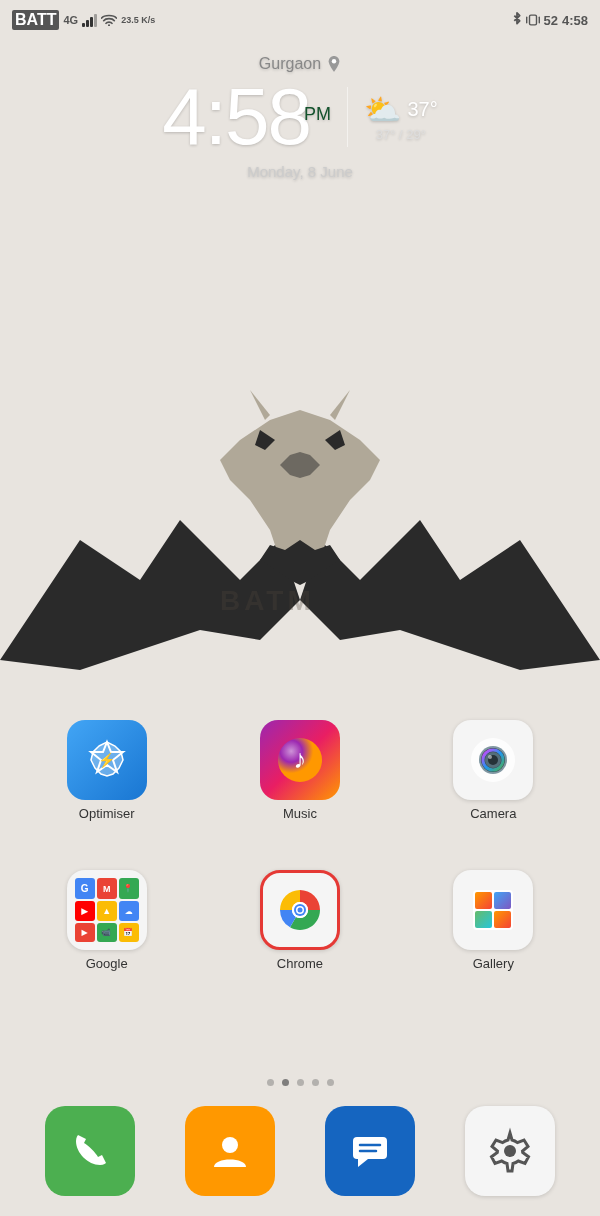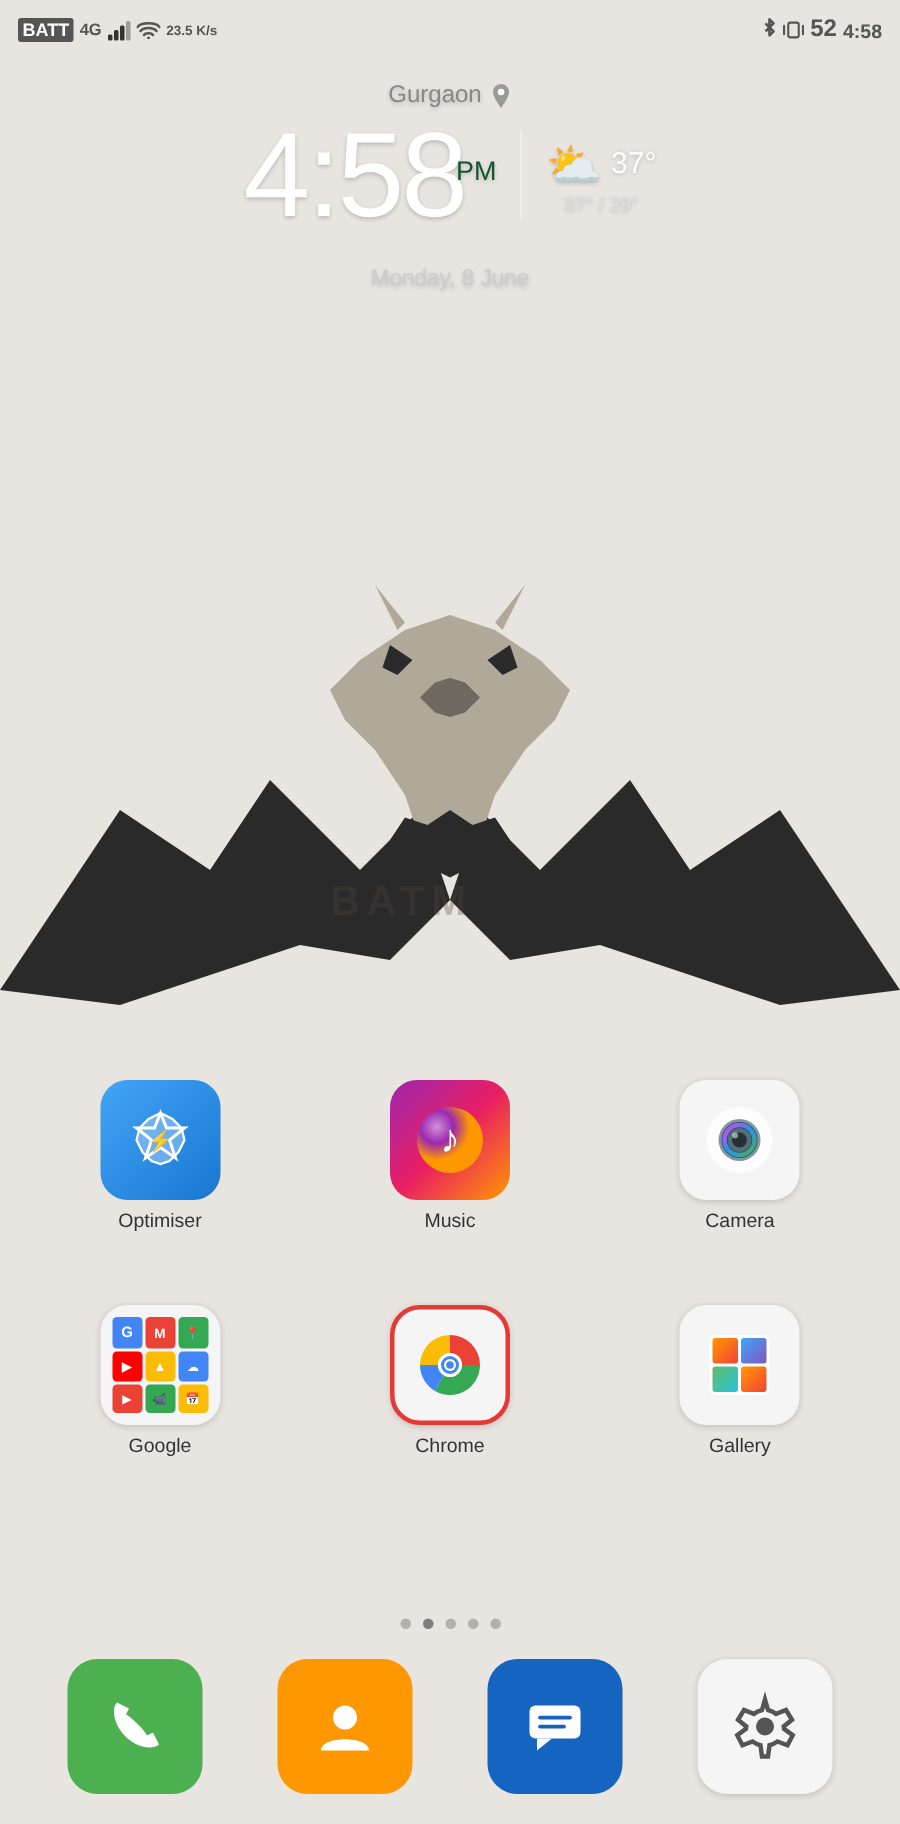--- a/index.html
+++ b/index.html
@@ -115,21 +115,21 @@
     .temp-main {
       font-size: 20px;
       font-weight: 300;
       color: #fff;
     }
     .temp-range {
       font-size: 13px;
       color: #ddd;
     }
     .date-row {
-      margin-top: 20px;
+      margin-top: 6px;
       font-size: 15px;
       color: #ccc;
       font-weight: 300;
     }
 
     
     .app-grid-row {
       position: absolute;
       left: 0; right: 0;
       display: flex;
@@ -252,21 +252,21 @@
       font-size: 30px;
     }
   </style>
 </head>
 <body>
 
 <div class="wallpaper"></div>
 
 <div class="status-bar">
   <div class="status-left">
-    <span style="font-size:12px;background:#555;color:#fff;padding:1px 3px;border-radius:2px;">BATT</span>
+    <span style="font-size:16px;background:#555;color:#fff;padding:1px 3px;border-radius:2px;">BATT</span>
     <span style="font-size:11px;color:#555;">4G</span>
     <div class="signal-bars">
       <div class="signal-bar" style="height:4px;"></div>
       <div class="signal-bar" style="height:7px;"></div>
       <div class="signal-bar" style="height:10px;"></div>
       <div class="signal-bar" style="height:13px;opacity:0.4;"></div>
     </div>
     <svg width="16" height="12" viewBox="0 0 24 18">
       <path d="M1 6 C5 1, 19 1, 23 6" stroke="#555" stroke-width="2.5" fill="none" stroke-linecap="round"></path>
       <path d="M4 10 C7 6, 17 6, 20 10" stroke="#555" stroke-width="2.5" fill="none" stroke-linecap="round"></path>
@@ -277,21 +277,21 @@
   </div>
   <div class="status-right">
     <svg width="10" height="16" viewBox="0 0 10 18">
       <path d="M2 4 L8 10 L5 13 L5 1 L8 4 L2 10" stroke="#555" stroke-width="2" fill="none" stroke-linejoin="round"></path>
     </svg>
     <svg width="14" height="14" viewBox="0 0 20 20">
       <rect x="5" y="3" width="10" height="14" rx="2" stroke="#555" stroke-width="2" fill="none"></rect>
       <line x1="1" y1="6" x2="1" y2="14" stroke="#555" stroke-width="2" stroke-linecap="round"></line>
       <line x1="19" y1="6" x2="19" y2="14" stroke="#555" stroke-width="2" stroke-linecap="round"></line>
     </svg>
-    <span style="font-size:16px;color:#555;font-weight:600;">52</span>
+    <span style="font-size:13px;color:#555;font-weight:600;">52</span>
     <span style="font-size:13px;color:#555;font-weight:600;">4:58</span>
   </div>
 </div>
 
 <div class="weather-widget">
   <div class="city-row">
     <span style="color:#888;font-size:16px;">Gurgaon</span>
     <svg width="14" height="16" viewBox="0 0 14 18">
       <path d="M7 0 C4 0, 1 2.5, 1 6 C1 10, 7 18, 7 18 C7 18, 13 10, 13 6 C13 2.5, 10 0, 7 0Z" fill="#999"></path>
       <circle cx="7" cy="6" r="2.5" fill="white"></circle>

